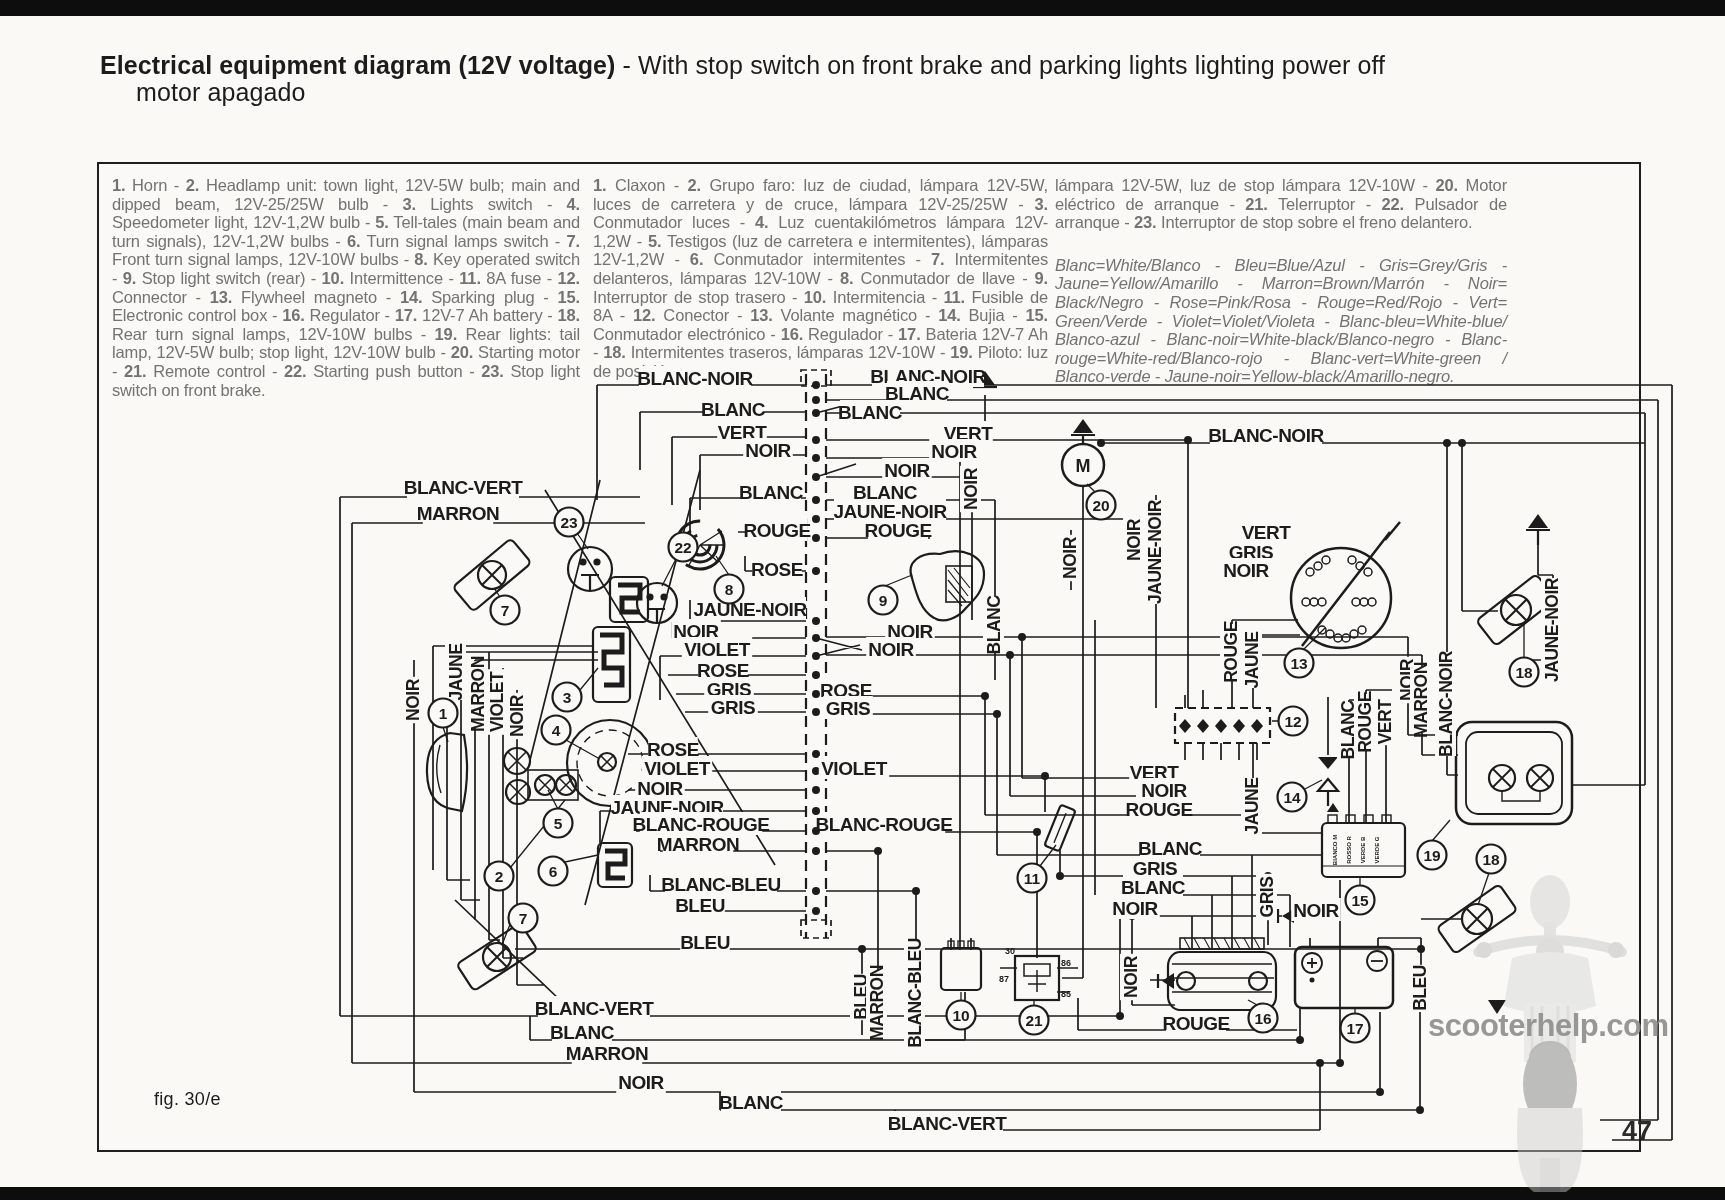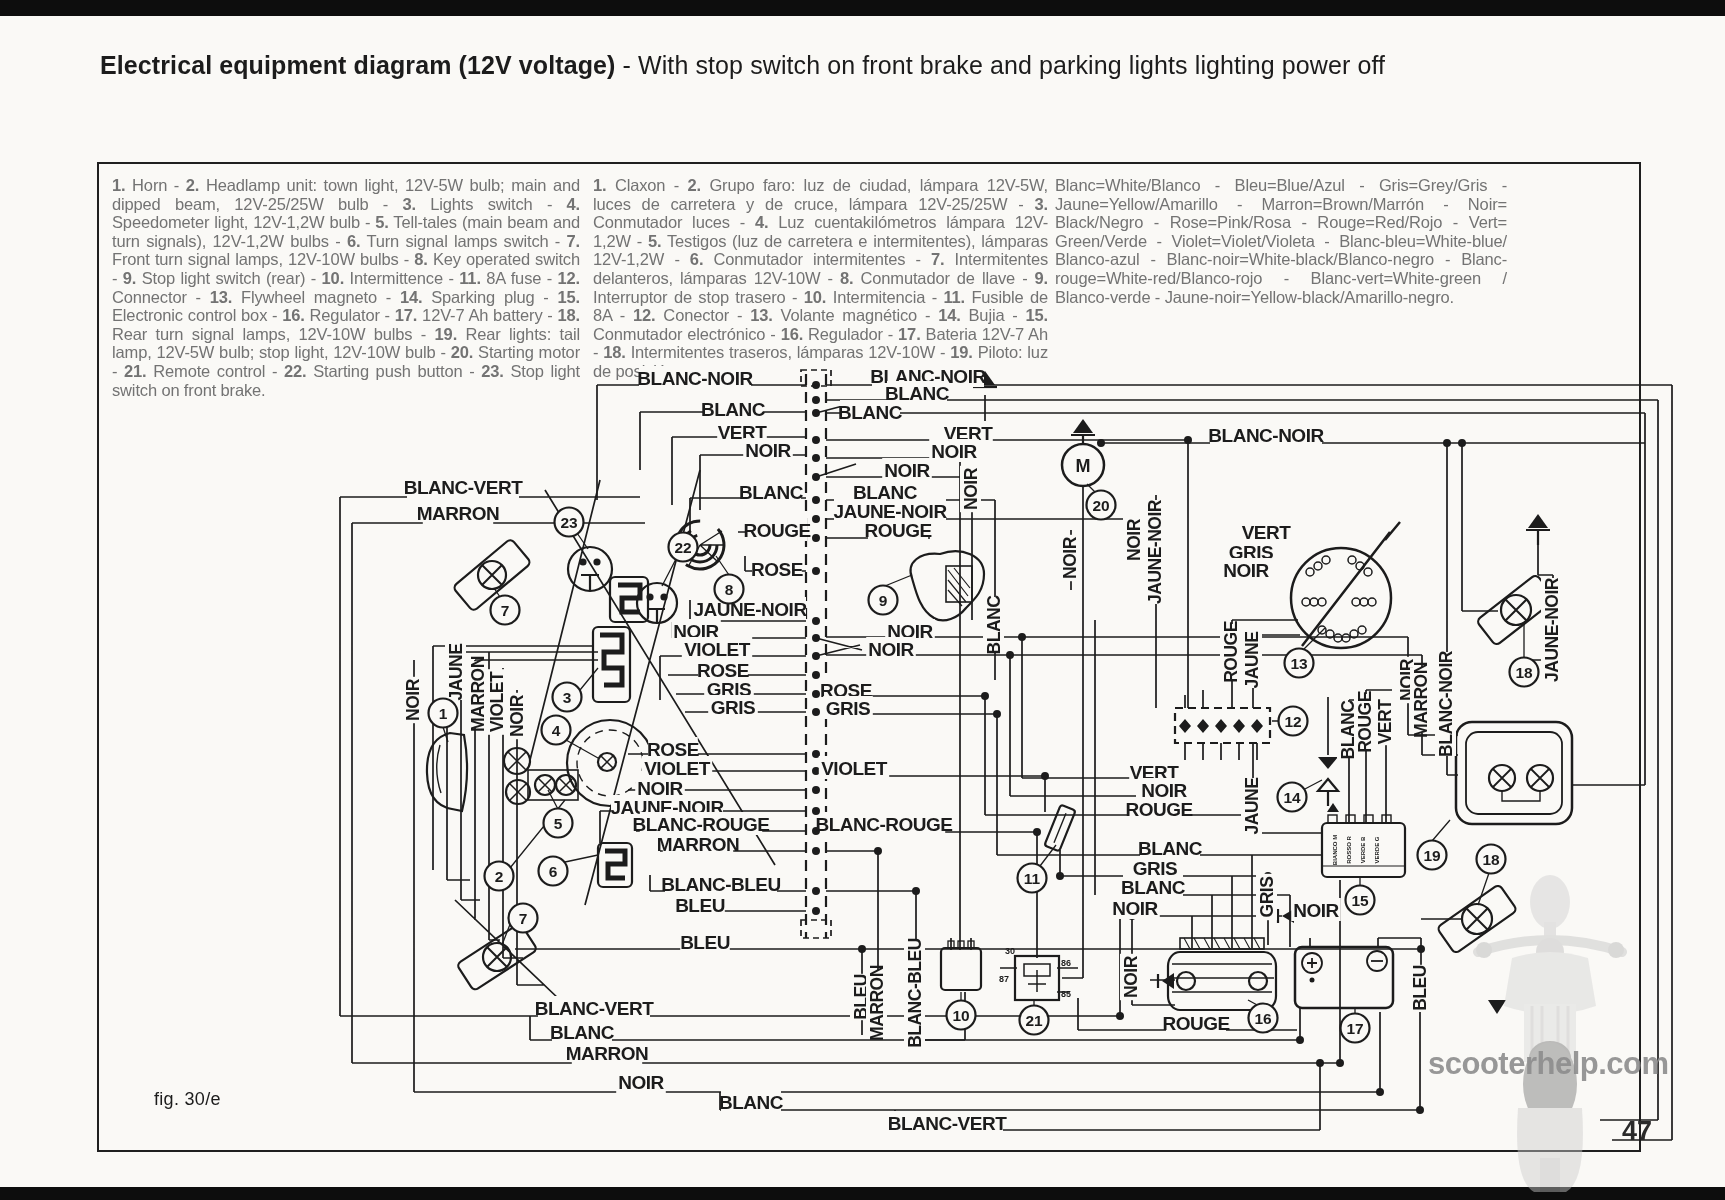--- a/index.html
+++ b/index.html
@@ -9,42 +9,44 @@
   #bar-top{top:0;height:16px;}
   #bar-bottom{top:1187px;height:13px;}
   #header{position:absolute;left:100px;top:52px;width:1480px;font-size:25px;line-height:27px;letter-spacing:.1px;}
   #header b{font-weight:bold;}
   #header .cont{padding-left:36px;}
   #frame{position:absolute;left:97px;top:162px;width:1540px;height:986px;border:2.5px solid #1f1f1f;background:transparent;}
   .legend-col{position:absolute;font-size:16.5px;line-height:18.6px;text-align:justify;letter-spacing:-.15px;color:#737373;}
   #legend-col1{left:13px;top:12px;width:468px;}
   #legend-col2{left:494px;top:12px;width:455px;}
   #legend-col3{left:956px;top:12px;width:452px;}
-  #legend-col3 .p2{}
+  #legend-col3 .p2{margin-top:24px;font-style:italic;}
   .legend-col b{font-weight:bold;}
   #fig-label{position:absolute;left:55px;top:925px;font-size:18px;letter-spacing:.3px;}
   #diagram-svg{position:absolute;left:0;top:0;width:1725px;height:1200px;}
   #watermark-text{position:absolute;left:1428px;top:1008px;font-size:31px;font-weight:bold;
-       color:#8d8d8d;letter-spacing:-.5px;opacity:.9;z-index:6;margin-top:38px;}
+       color:#8d8d8d;letter-spacing:-.5px;opacity:.9;z-index:6;}
   #page-number{position:absolute;left:1622px;top:1116px;font-size:27px;font-weight:bold;color:#2a2a2a;z-index:6;}
 </style>
 </head>
 <body>
 
 <div class="bar" id="bar-top"></div>
 <div class="bar" id="bar-bottom"></div>
 
 <div id="header">
   <div><b>Electrical equipment diagram (12V voltage)</b><span> - With stop switch on front brake and parking lights lighting power off</span></div>
+  <div class="cont">motor apagado</div>
 </div>
 
 <div id="frame">
   <div class="legend-col" id="legend-col1"><b>1.</b> Horn - <b>2.</b> Headlamp unit: town light, 12V-5W bulb; main and dipped beam, 12V-25/25W bulb - <b>3.</b> Lights switch - <b>4.</b> Speedometer light, 12V-1,2W bulb - <b>5.</b> Tell-tales (main beam and turn signals), 12V-1,2W bulbs - <b>6.</b> Turn signal lamps switch - <b>7.</b> Front turn signal lamps, 12V-10W bulbs - <b>8.</b> Key operated switch - <b>9.</b> Stop light switch (rear) - <b>10.</b> Intermittence - <b>11.</b> 8A fuse - <b>12.</b> Connector - <b>13.</b> Flywheel magneto - <b>14.</b> Sparking plug - <b>15.</b> Electronic control box - <b>16.</b> Regulator - <b>17.</b> 12V-7 Ah battery - <b>18.</b> Rear turn signal lamps, 12V-10W bulbs - <b>19.</b> Rear lights: tail lamp, 12V-5W bulb; stop light, 12V-10W bulb - <b>20.</b> Starting motor - <b>21.</b> Remote control - <b>22.</b> Starting push button - <b>23.</b> Stop light switch on front brake.</div>
   <div class="legend-col" id="legend-col2"><b>1.</b> Claxon - <b>2.</b> Grupo faro: luz de ciudad, lámpara 12V-5W, luces de carretera y de cruce, lámpara 12V-25/25W - <b>3.</b> Conmutador luces - <b>4.</b> Luz cuentakilómetros lámpara 12V-1,2W - <b>5.</b> Testigos (luz de carretera e intermitentes), lámparas 12V-1,2W - <b>6.</b> Conmutador intermitentes - <b>7.</b> Intermitentes delanteros, lámparas 12V-10W - <b>8.</b> Conmutador de llave - <b>9.</b> Interruptor de stop trasero - <b>10.</b> Intermitencia - <b>11.</b> Fusible de 8A - <b>12.</b> Conector - <b>13.</b> Volante magnético - <b>14.</b> Bujia - <b>15.</b> Conmutador electrónico - <b>16.</b> Regulador - <b>17.</b> Bateria 12V-7 Ah - <b>18.</b> Intermitentes traseros, lámparas 12V-10W - <b>19.</b> Piloto: luz de posición</div>
   <div class="legend-col" id="legend-col3">
+    <div class="p1">lámpara 12V-5W, luz de stop lámpara 12V-10W - <b>20.</b> Motor eléctrico de arranque - <b>21.</b> Telerruptor - <b>22.</b> Pulsador de arranque - <b>23.</b> Interruptor de stop sobre el freno delantero.</div>
     <div class="p2">Blanc=White/Blanco - Bleu=Blue/Azul - Gris=Grey/Gris - Jaune=Yellow/Amarillo - Marron=Brown/Marrón - Noir= Black/Negro - Rose=Pink/Rosa - Rouge=Red/Rojo - Vert= Green/Verde - Violet=Violet/Violeta - Blanc-bleu=White-blue/ Blanco-azul - Blanc-noir=White-black/Blanco-negro - Blanc-rouge=White-red/Blanco-rojo - Blanc-vert=White-green / Blanco-verde - Jaune-noir=Yellow-black/Amarillo-negro.</div>
   </div>
   <div id="fig-label">fig. 30/e</div>
 </div>
 
 <svg id="diagram-svg" viewBox="0 0 1725 1200" xmlns="http://www.w3.org/2000/svg">
   <g stroke="#1c1c1c" fill="none" stroke-width="1.7">
 
     <path d="M597,385H806 M597,385V500 M640,412H806 M640,412V470 M672,437H806 M672,437V505 M700,455H806 M700,455V510 M690,498H806 M690,498V540 M738,532H806 M745,571H806 M745,571V556 M690,621H806 M690,621V600 M672,638H806 M672,638V622 M660,656H806 M660,656V700 M668,675H806 M676,694H806 M685,712H806 M628,754H806 M653,771H806 M628,790H806 M600,811H806 M600,811V843 M636,831H806 M660,851H806 M650,891H806 M650,891V875 M690,911H806 M690,911V885"></path>
 

